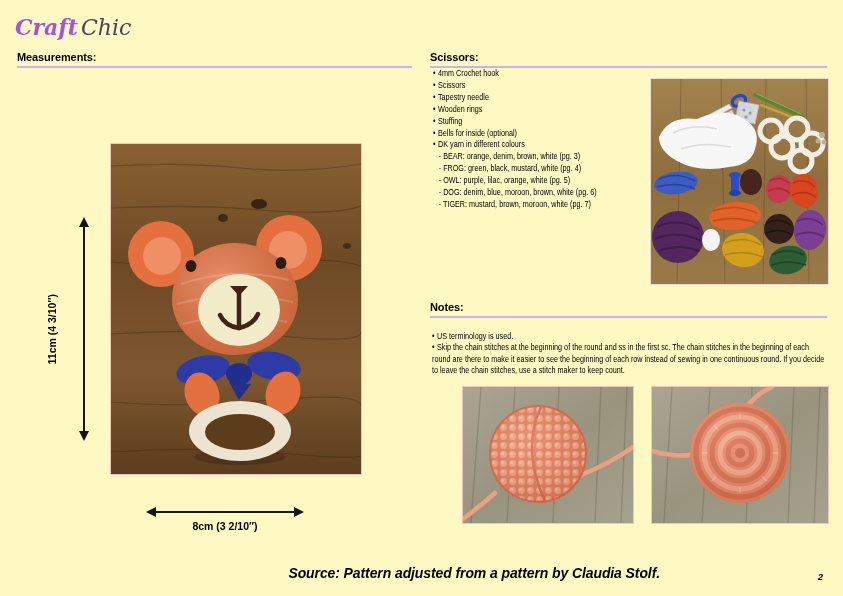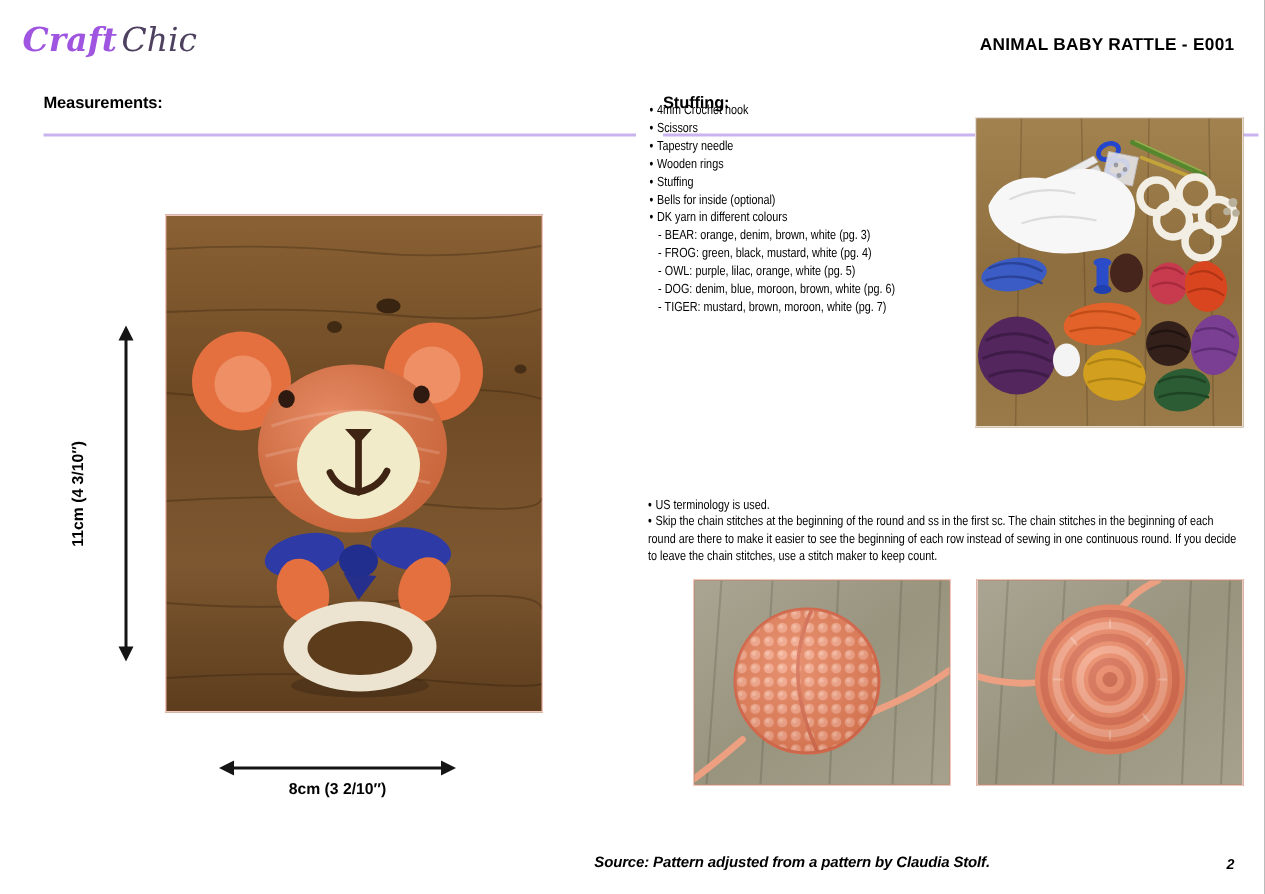--- a/index.html
+++ b/index.html
@@ -1,27 +1,27 @@
 <!DOCTYPE html>
 <html><head>
 <meta charset="utf-8">
 <style>
   html,body{margin:0;padding:0;background:#888;}
   .page{
-    position:relative;width:843px;height:596px;background:#ffffff;overflow:hidden;
+    position:relative;width:843px;height:596px;background:#fef9c3;overflow:hidden;
     font-family:"Liberation Sans",sans-serif;color:#000;margin:0 auto;
   }
   
   .logo{position:absolute;left:15px;top:14px;font-family:"DejaVu Serif",serif;font-style:italic;font-size:22px;line-height:26px;}
   .logo .craft{color:#a055e0;font-weight:bold;margin-right:3px;}
   .logo .chic{color:#4e4160;}
   .doc-title{position:absolute;right:20px;top:24px;font-size:11.5px;font-weight:bold;letter-spacing:.2px;}
   
   .sec-heading{position:absolute;font-size:11px;font-weight:bold;letter-spacing:-.1px;
-    padding-bottom:14px;border-bottom:2.5px solid #c9b4ef;margin:12px;}
+    padding-bottom:3px;border-bottom:2.5px solid #c9b4ef;margin:0;}
   #measurements-heading{left:17px;top:51px;width:395px;}
   #materials-heading{left:430px;top:51px;width:397px;}
   #notes-heading{left:430px;top:301px;width:397px;}
   
   .condense{transform:scaleX(.82);transform-origin:0 0;}
   .blist{list-style:none;margin:0;padding:0;font-size:8.8px;line-height:11.9px;letter-spacing:0;}
   .blist li::before{content:"\2022";margin-right:3px;}
   .sublist{margin:0;padding:0 0 0 7px;list-style:none;font-size:8.8px;line-height:11.9px;}
   #materials-list{position:absolute;left:433px;top:68px;width:262px;}
   #notes-list{position:absolute;left:432px;top:331px;width:484px;}
@@ -40,32 +40,31 @@
   #v-arrow .up{top:0;left:0;border-left:5px solid transparent;border-right:5px solid transparent;border-bottom:10px solid #151515;}
   #v-arrow .down{bottom:0;left:0;border-left:5px solid transparent;border-right:5px solid transparent;border-top:10px solid #151515;}
   #height-label{position:absolute;left:46px;top:217px;height:224px;display:flex;align-items:center;}
   #height-label span{writing-mode:vertical-rl;transform:rotate(180deg);font-size:10.5px;font-weight:bold;white-space:nowrap;}
   #h-arrow{position:absolute;left:146px;top:507px;width:158px;height:10px;}
   #h-arrow .line{position:absolute;left:8px;right:8px;top:4px;height:2.2px;background:#151515;}
   #h-arrow .left{left:0;top:0;border-top:5px solid transparent;border-bottom:5px solid transparent;border-right:10px solid #151515;}
   #h-arrow .right{right:0;top:0;border-top:5px solid transparent;border-bottom:5px solid transparent;border-left:10px solid #151515;}
   #width-label{position:absolute;left:146px;top:520px;width:158px;text-align:center;font-size:10.5px;font-weight:bold;}
   
-  #source-credit{position:absolute;right:183px;bottom:15px;font-size:10px;font-weight:bold;font-style:italic;letter-spacing:-.1px;}
+  #source-credit{position:absolute;right:183px;bottom:15px;font-size:14px;font-weight:bold;font-style:italic;letter-spacing:-.1px;}
   #page-number{position:absolute;right:20px;bottom:14px;font-size:9.5px;font-weight:bold;font-style:italic;}
 </style>
 </head>
 <body>
 
 <div class="page">
 
   <div class="logo">
     <span class="craft">Craft</span><span class="chic">Chic</span>
   </div>
-  <div class="doc-title">ANIMAL BABY RATTLE - E001</div>
 
   <h2 class="sec-heading" id="measurements-heading">Measurements:</h2>
 
   <figure class="photo" id="bear-photo" style="margin:0;">
     <svg width="250" height="330" viewBox="0 0 250 330">
       <defs>
         <linearGradient id="woodA" x1="0" y1="0" x2="0" y2="1">
           <stop offset="0" stop-color="#8a6134"></stop>
             <stop offset=".35" stop-color="#6e4a24"></stop>
           <stop offset=".7" stop-color="#7d5730"></stop>
@@ -140,21 +139,21 @@
     <span>11cm (4 3/10″)</span>
   </div>
 
   <div id="h-arrow">
     <div class="tri left"></div>
     <div class="line"></div>
     <div class="tri right"></div>
   </div>
   <div id="width-label">8cm (3 2/10″)</div>
 
-  <h2 class="sec-heading" id="materials-heading">Stuffing:</h2>
+  <h2 class="sec-heading" id="materials-heading">Scissors:</h2>
 
   <div id="materials-list">
     <div class="condense">
       <ul class="blist">
         <li>4mm Crochet hook</li>
         <li>Scissors</li>
         <li>Tapestry needle</li>
         <li>Wooden rings</li>
         <li>Stuffing</li>
         <li>Bells for inside (optional)</li>
@@ -247,20 +246,21 @@
         <ellipse cx="128" cy="150" rx="15" ry="15" fill="#33201a"></ellipse>
         <path d="M116,144 q12,-6 24,2 M115,154 q14,-6 26,2" stroke="#1f1310" stroke-width="1.4" fill="none"></path>
         <ellipse cx="159" cy="151" rx="16" ry="20" fill="#7a3e92" transform="rotate(8 159 151)"></ellipse>
         <path d="M146,142 q14,-6 26,4 M145,156 q15,-6 28,2" stroke="#5e2c74" stroke-width="1.6" fill="none"></path>
         <ellipse cx="137" cy="181" rx="19" ry="14" fill="#2c5c34" transform="rotate(-12 137 181)"></ellipse>
         <path d="M121,176 q16,-8 32,0 M121,186 q16,-6 34,0" stroke="#1e4424" stroke-width="1.6" fill="none"></path>
       </g>
     </svg>
   </figure>
 
+  <h2 class="sec-heading" id="notes-heading">Notes:</h2>
 
   <div id="notes-list">
     <div class="condense">
       <ul class="blist" style="width:484px;">
         <li>US terminology is used.</li>
         <li>Skip the chain stitches at the beginning of the round and ss in the first sc. The chain stitches in the beginning of each round are there to make it easier to see the beginning of each row instead of sewing in one continuous round. If you decide to leave the chain stitches, use a stitch maker to keep count.</li>
       </ul>
     </div>
   </div>
 

